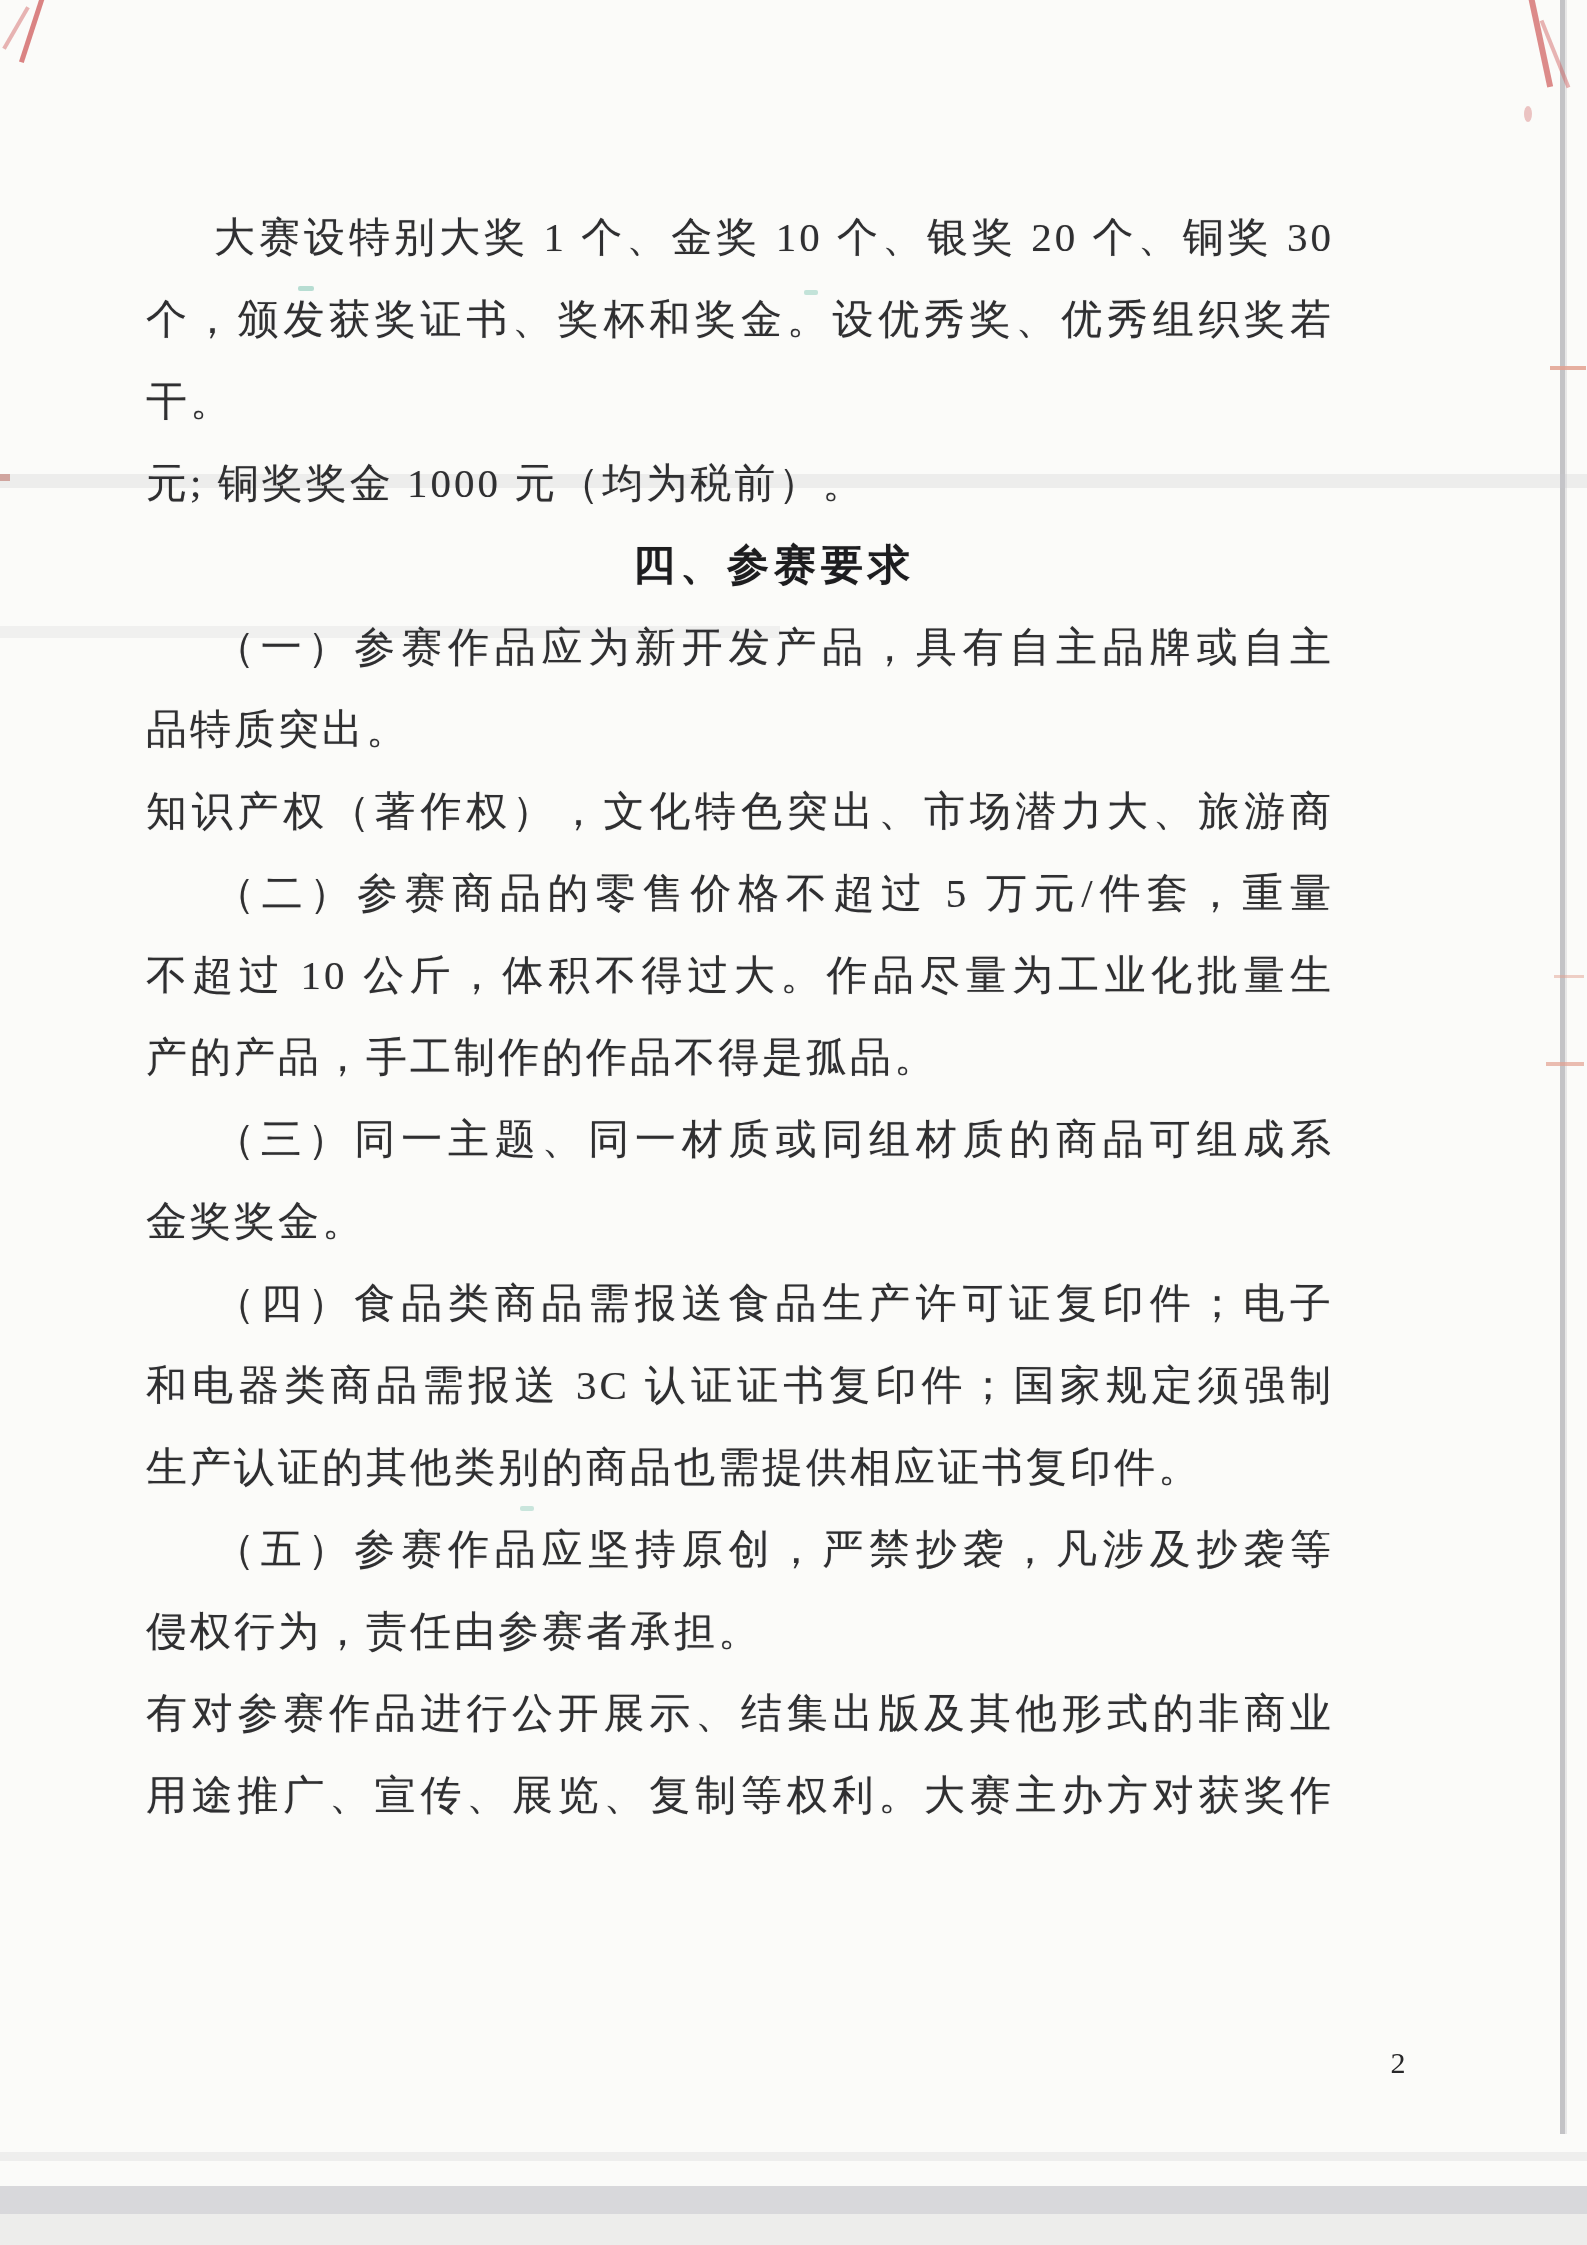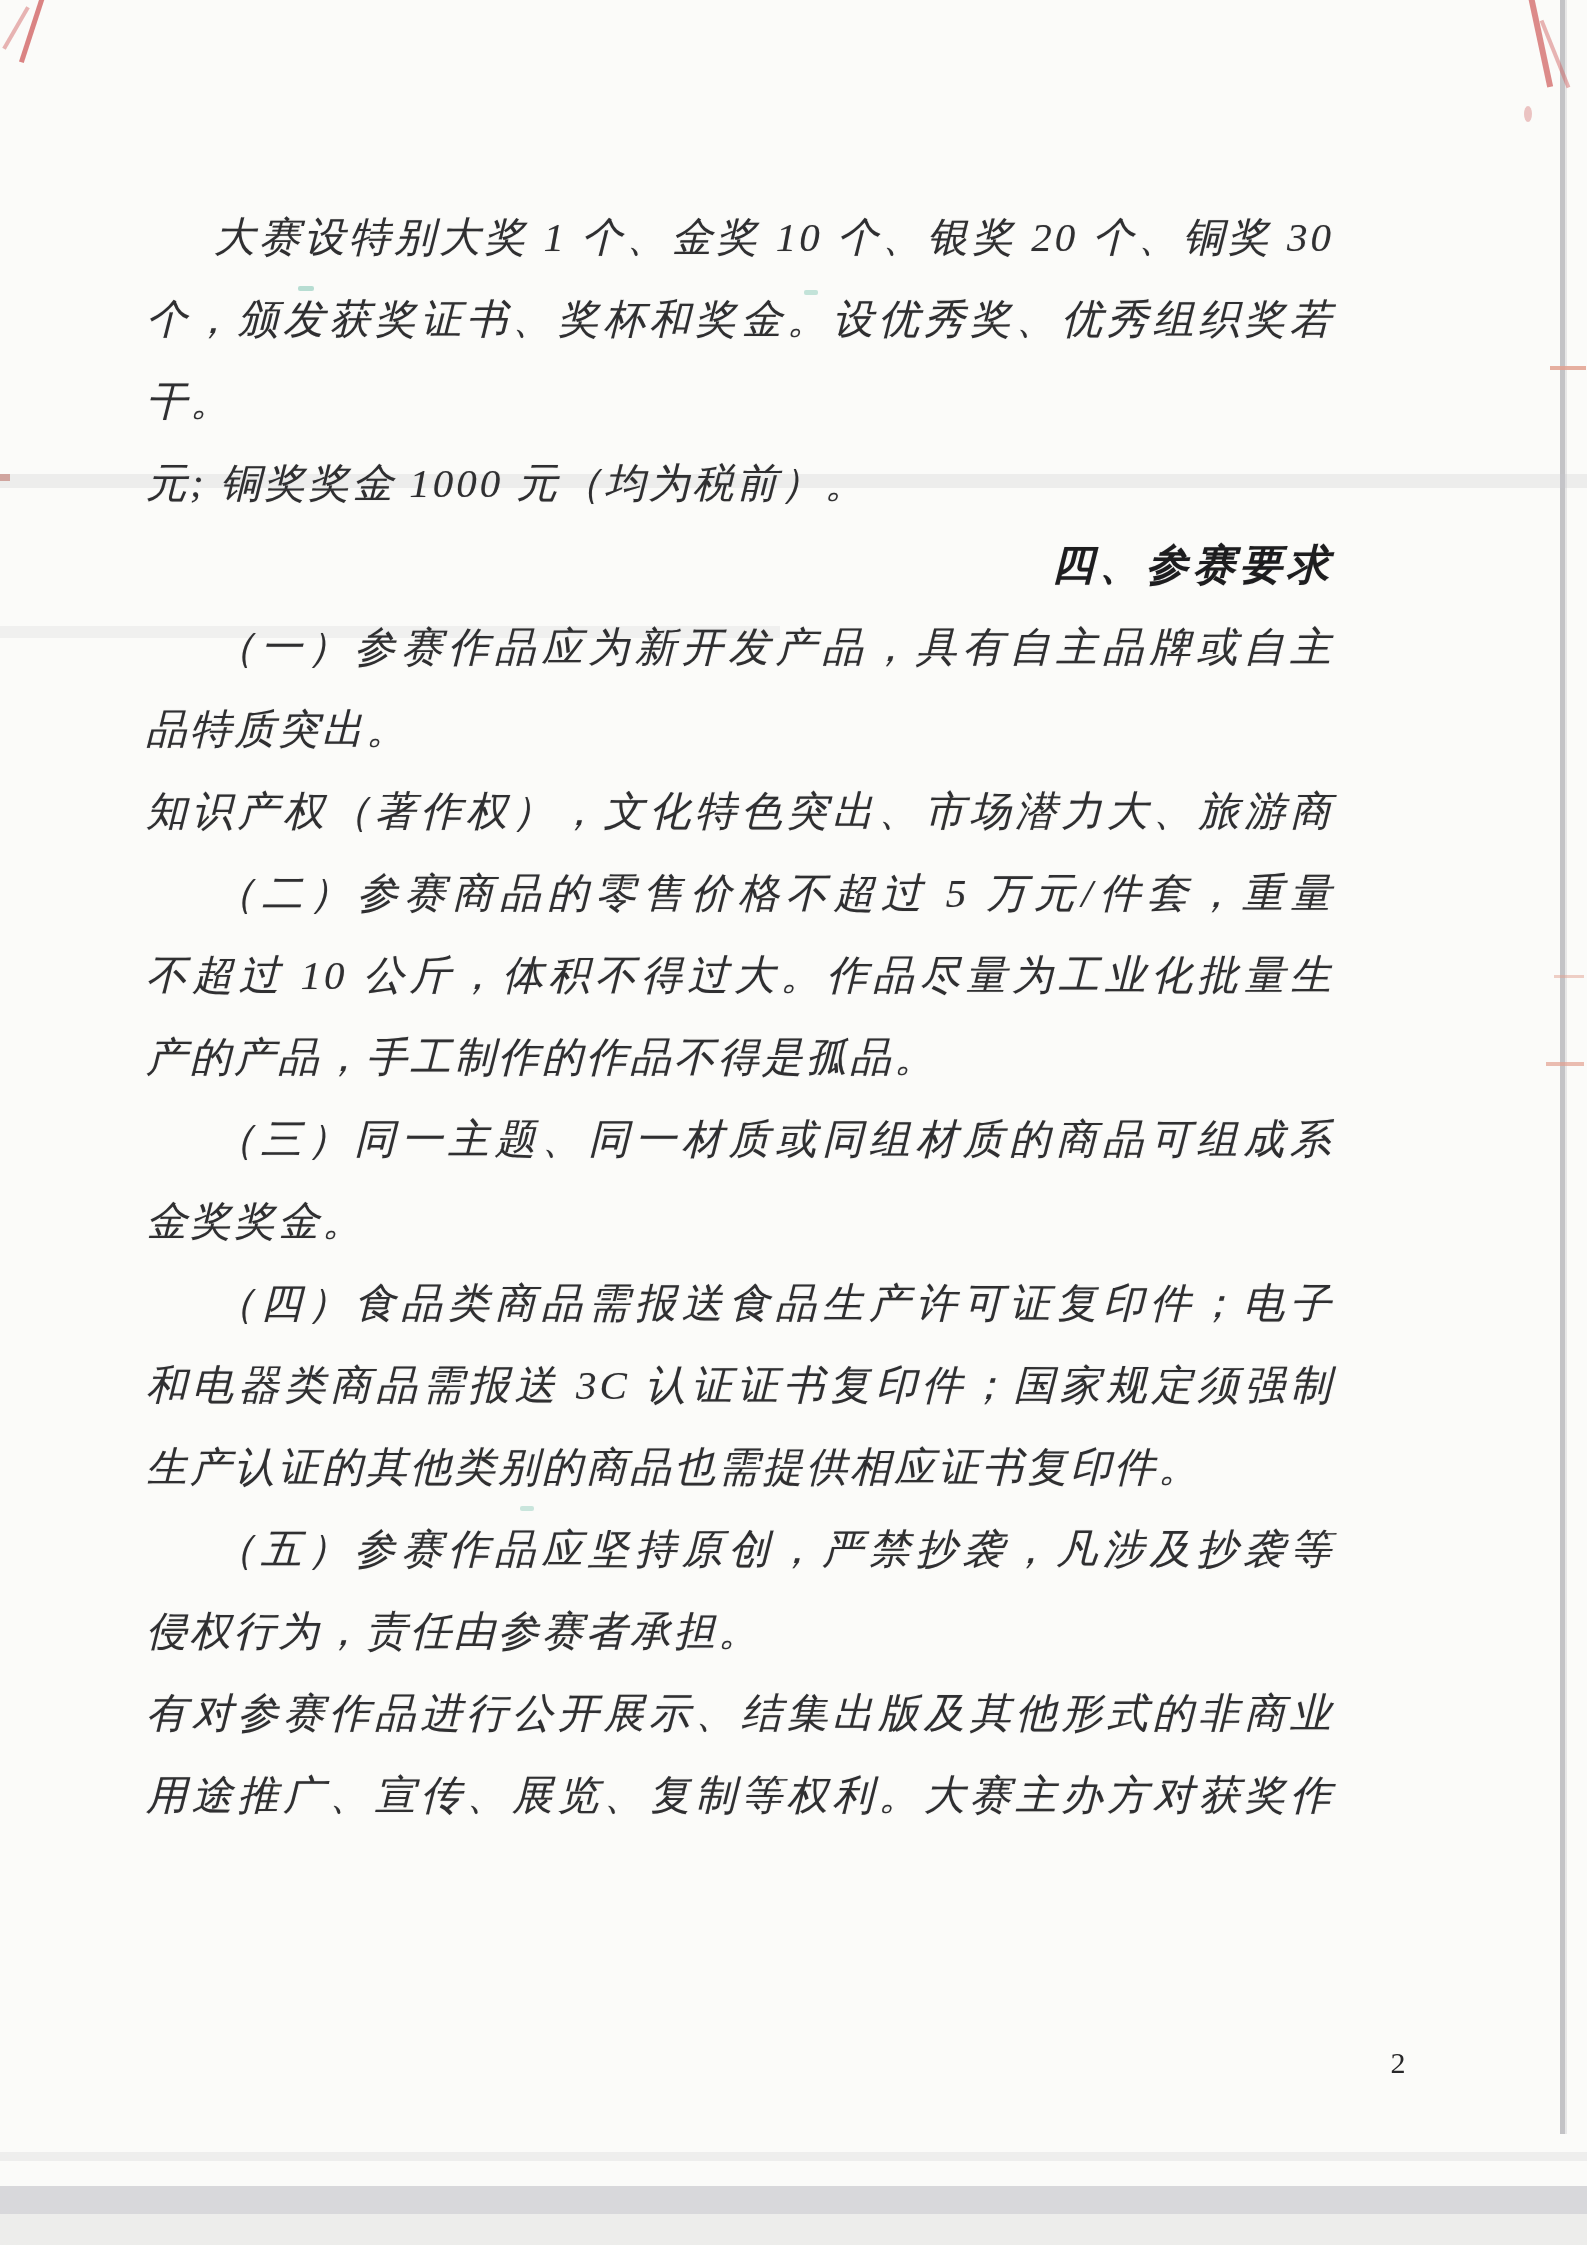--- a/index.html
+++ b/index.html
@@ -10,37 +10,36 @@
     background:#fbfbf9;
     font-family:"Liberation Serif","DejaVu Serif",serif;
   }
 
   
   .content {
     position:absolute;
     left:146px; top:196px;
     width:1188px;
     z-index:2;
-    font-style:italic;
   }
   .line {
     font-size:41px;
     line-height:82px;
     height:82px;
     letter-spacing:3px;
     color:#2f2f31;
     text-shadow:0 0 1px rgba(70,70,72,0.35);
     text-align:justify;
     text-align-last:justify;
     text-justify:inter-ideograph;
   }
   .line.para-start { text-indent:68px; }
   .line.para-end   { text-align:left; text-align-last:auto; }
   .line.heading {
-    text-align:right; text-align-last:auto;
+    text-align:center; text-align-last:auto;
     text-indent:68px;
     font-family:"Liberation Sans","DejaVu Sans",sans-serif;
     font-weight:700;
     font-size:42px;
     letter-spacing:5px;
     color:#1d1d1f;
   }
 
   .page-number {
     position:absolute;

